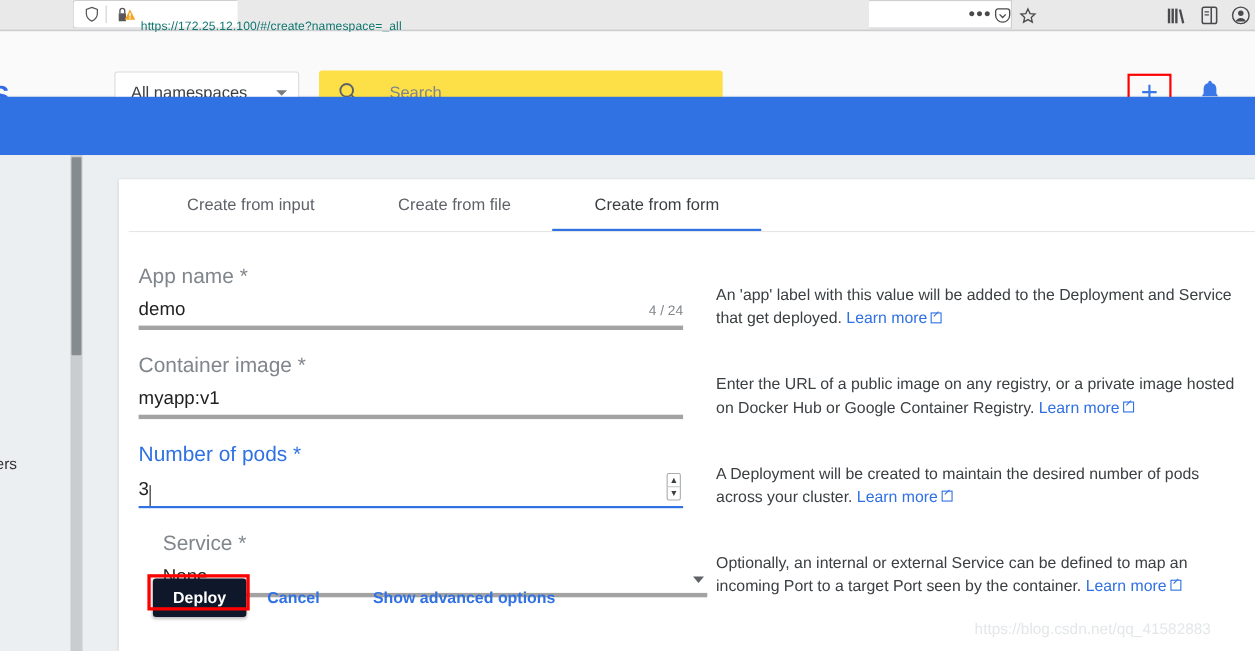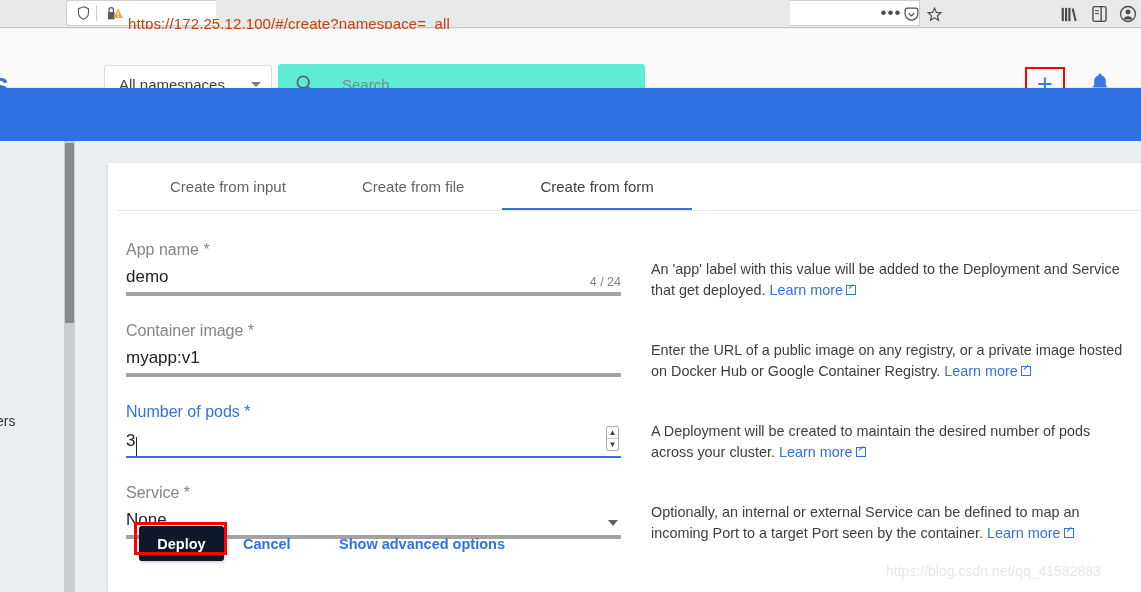--- a/index.html
+++ b/index.html
@@ -31,21 +31,21 @@
     display: flex; align-items: center; justify-content: center;
   }
   #shield-icon { left: 74px; top: 4px; width: 18px; height: 18px; }
   #url-separator {
     position: absolute; left: 96px; top: 5px; width: 1px; height: 16px;
     background: #cfcfd2;
   }
   #lock-warning-icon { left: 104px; top: 4px; width: 20px; height: 18px; }
   #url-text {
     position: absolute; left: 128px; top: 13px; height: 22px;
-    line-height: 22px; font-size: 15px; color: #c2410c;
+    line-height: 22px; font-size: 11px; color: #0f766e;
     white-space: nowrap; letter-spacing: .1px;
   }
   #dots-icon { left: 880px; top: 4px; width: 22px; height: 18px;
     font-size: 17px; letter-spacing: 1px; color: #4a4a4d; }
   #pocket-icon { left: 900px; top: 4px; width: 22px; height: 20px; }
   #star-icon { left: 923px; top: 4px; width: 22px; height: 20px; }
   #library-icon { left: 1058px; top: 4px; width: 24px; height: 20px; }
   #sidebar-icon { left: 1088px; top: 3px; width: 22px; height: 21px; }
   #account-icon { left: 1117px; top: 3px; width: 22px; height: 21px; }
 
@@ -66,22 +66,22 @@
     cursor: pointer;
   }
   #namespace-label {
     font-size: 15px; color: #3c4043; flex: 1; white-space: nowrap; text-decoration: underline;
   }
   .caret-down {
     width: 0; height: 0; border-left: 5px solid transparent;
     border-right: 5px solid transparent; border-top: 5px solid #7a7d80;
   }
   #search-box {
-    position: absolute; left: 278px; top: 35px; width: 367px; height: 40px;
-    background: #5eead4; border-radius: 3px;
+    position: absolute; left: 290px; top: 35px; width: 367px; height: 40px;
+    background: #fde047; border-radius: 3px;
     display: flex; align-items: center; padding-left: 16px;
   }
   #search-icon { width: 22px; height: 22px; color: #5f6368; flex: none; }
   #search-input {
     border: none; outline: none; background: transparent;
     font-family: "Liberation Sans", sans-serif;
     font-size: 15px; color: #3c4043; margin-left: 26px;
     width: 280px; height: 30px;
   }
   #search-input::placeholder { color: #80868b; }
@@ -151,21 +151,21 @@
     height: 2px; background: #3071e3;
   }
 
   #form-area {
     position: absolute; left: 0; top: 48px; width: 100%; height: 381px;
   }
 
   
   .field-row { position: absolute; left: 18px; width: 495px; }
   .field-label {
-    font-size: 16px; color: #80868b; margin-bottom: 7px;
+    font-size: 19px; color: #80868b; margin-bottom: 7px;
     white-space: nowrap;
   }
   .field-label.focused { color: #3071e3; }
   .field-value-wrap {
     position: relative; border-bottom: 4px solid #a3a3a3;
     height: 30px; display: flex; align-items: flex-end;
   }
   .field-value-wrap.focused {
     border-bottom: 2px solid #3071e3;
   }
@@ -381,21 +381,21 @@
         <div class="field-value-wrap focused">
           <span class="field-value" style="display:inline-block;width:auto;">3</span>
             <span class="text-caret"></span>
           <div id="number-spinner">
             <div>▲</div>
             <div>▼</div>
           </div>
         </div>
       </div>
 
-      <div class="field-row" style="top:273px;">
+      <div class="field-row" style="top:273px;margin-left:22px;">
         <div class="field-label">Service *</div>
         <div class="field-value-wrap">
           <span class="field-value">None</span>
           <span id="service-caret"></span>
         </div>
       </div>
 
       <div class="help-row" style="top:48px;">
         <span>An 'app' label with this value will be added to the Deployment and Service that get deployed.</span>
         <span class="learn-more">Learn more</span><span class="ext-link-icon"></span>

